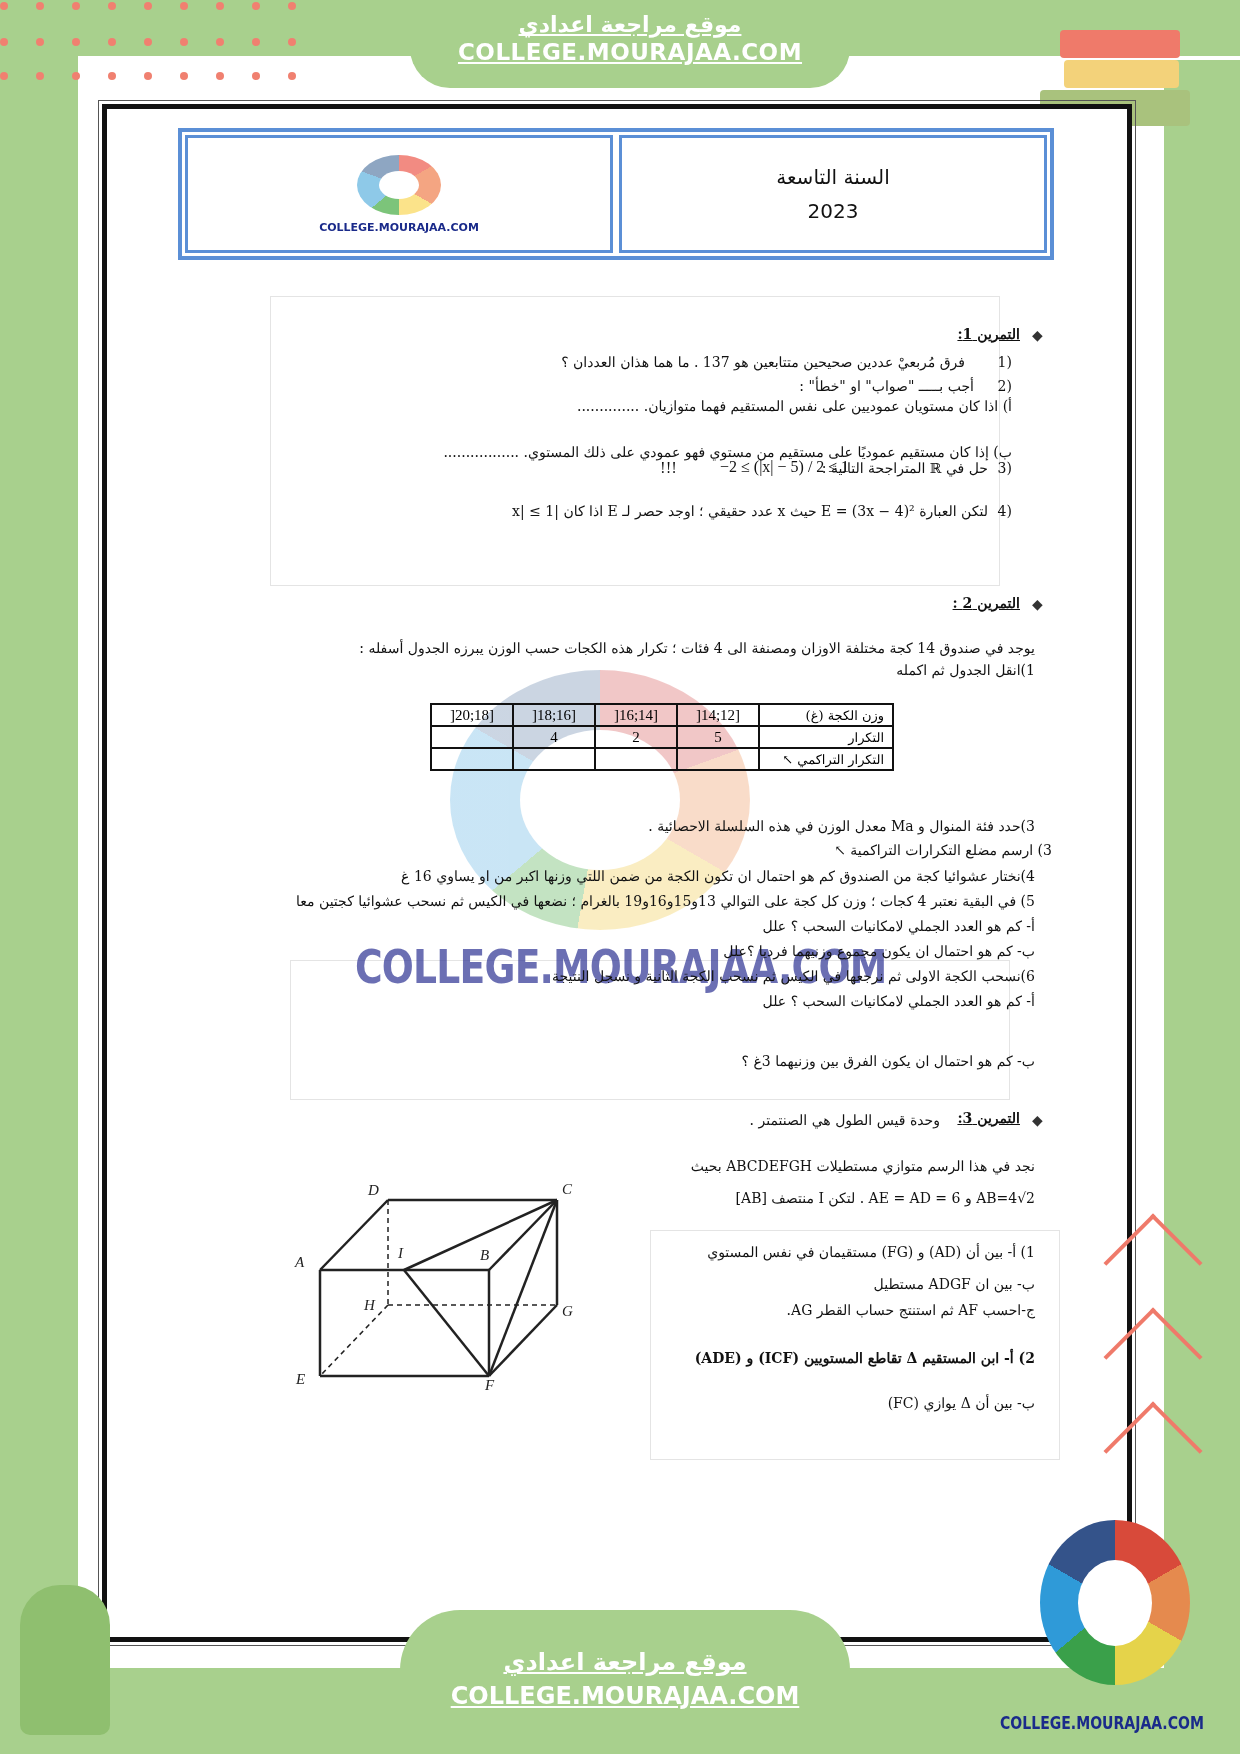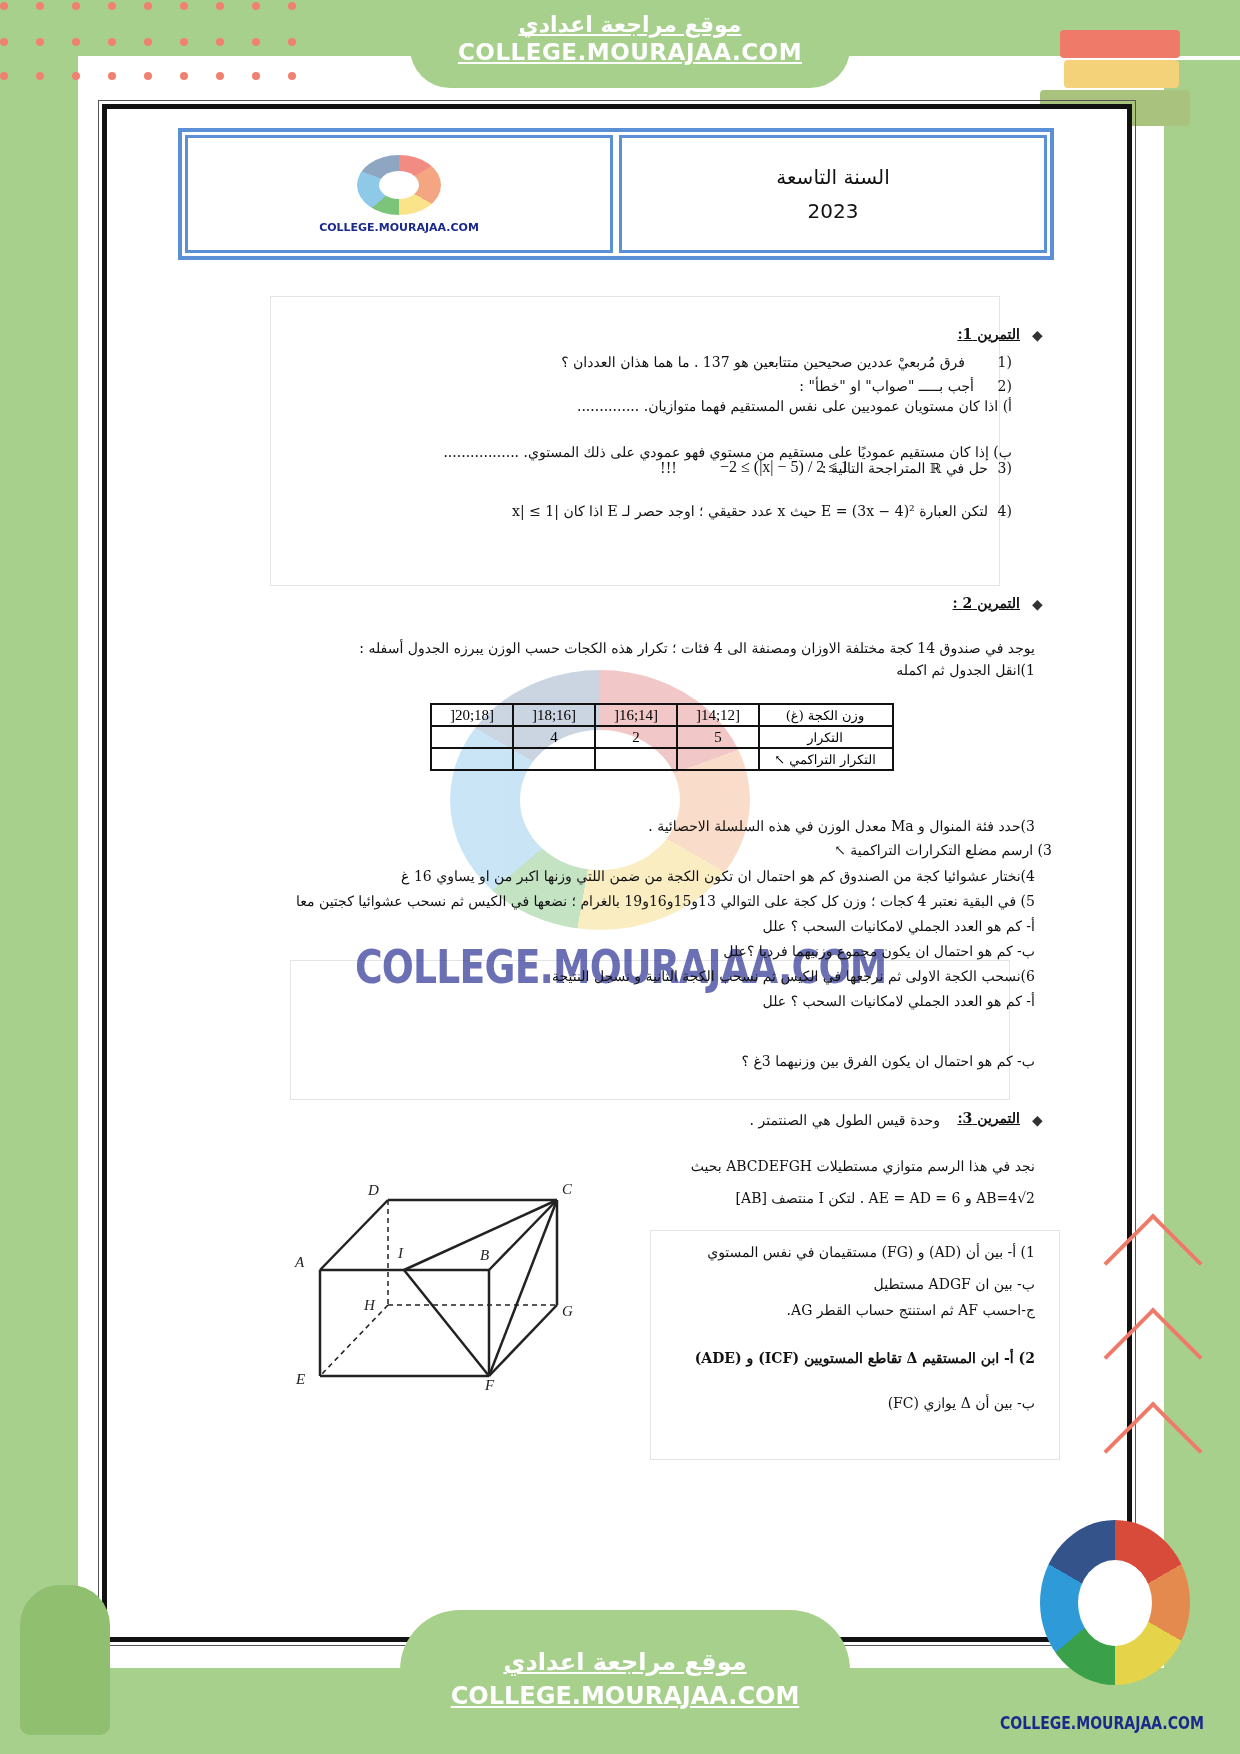--- a/index.html
+++ b/index.html
@@ -20,21 +20,21 @@
   .hcell.mid { font-family: "DejaVu Sans", sans-serif; font-weight: bold; font-size: 20px; line-height: 28px; }
   .logo-ring { width: 84px; height: 60px; border-radius: 50%; background: conic-gradient(#f28b82 0 60deg, #f4a582 60deg 120deg, #fbe38a 120deg 180deg, #7cc47a 180deg 230deg, #8ec9e8 230deg 290deg, #8ea6c2 290deg 360deg); position: relative; }
   .logo-ring::after { content: ""; position: absolute; left: 22px; top: 16px; width: 40px; height: 28px; border-radius: 50%; background: #fff; }
   .logo-text { font-family: "DejaVu Sans", sans-serif; font-weight: bold; color: #1a2a8a; font-size: 11px; margin-top: 6px; direction: ltr; }
   .ex-title { font-weight: bold; text-decoration: underline; font-size: 15px; }
   .bullet { position: absolute; font-size: 14px; color: #333; }
   .line { position: absolute; direction: rtl; white-space: nowrap; font-size: 14px; color: #111; font-family: "DejaVu Serif", serif; }
   .math { font-family: "Liberation Serif", serif; font-size: 16px; direction: ltr; unicode-bidi: embed; }
   table.freq { position: absolute; left: 430px; top: 703px; border-collapse: collapse; direction: rtl; font-family: "Liberation Serif", serif; font-size: 15px; }
   table.freq td { border: 2px solid #111; height: 22px; text-align: center; padding: 0 6px; }
-  table.freq td.lab { width: 134px; padding-right: 8px; font-family: "DejaVu Serif", serif; font-size: 13px; }
+  table.freq td.lab { width: 134px; text-align: right; padding-right: 8px; font-family: "DejaVu Serif", serif; font-size: 13px; }
   table.freq td.v { width: 82px; }
   .watermark-ring { position: absolute; left: 450px; top: 670px; width: 300px; height: 260px; border-radius: 50%; background: conic-gradient(#e9a3a3 0 70deg, #f6c6a6 70deg 120deg, #f7e29a 120deg 190deg, #9cd19a 190deg 230deg, #a6d4ef 230deg 300deg, #a9bad0 300deg 360deg); opacity: 0.6; }
   .watermark-ring::after { content: ""; position: absolute; left: 70px; top: 60px; width: 160px; height: 140px; border-radius: 50%; background: #fff; }
   .watermark-text { position: absolute; left: 355px; top: 940px; font-family: "DejaVu Sans", sans-serif; font-weight: bold; font-size: 46px; color: #3a3f9a; opacity: 0.75; letter-spacing: -1px; transform: scaleX(0.82); transform-origin: left; }
   .chev { position: absolute; width: 70px; height: 70px; border-top: 4px solid #ef7a6a; border-left: 4px solid #ef7a6a; transform: rotate(45deg); }
   .books { position: absolute; left: 1040px; top: 20px; width: 170px; height: 120px; }
   .book { position: absolute; height: 28px; border-radius: 4px; }
   .backpack { position: absolute; left: 20px; top: 1585px; width: 90px; height: 150px; background: #8fbf6f; border-radius: 40px 40px 10px 10px; }
   .br-ring { position: absolute; left: 1040px; top: 1520px; width: 150px; height: 165px; border-radius: 50%; background: conic-gradient(#d84a3a 0 60deg, #e58a4e 60deg 120deg, #e5d34a 120deg 180deg, #3aa04a 180deg 230deg, #2f9ad8 230deg 300deg, #34538a 300deg 360deg); }
   .br-ring::after { content: ""; position: absolute; left: 38px; top: 40px; width: 74px; height: 86px; border-radius: 50%; background: #fff; }

